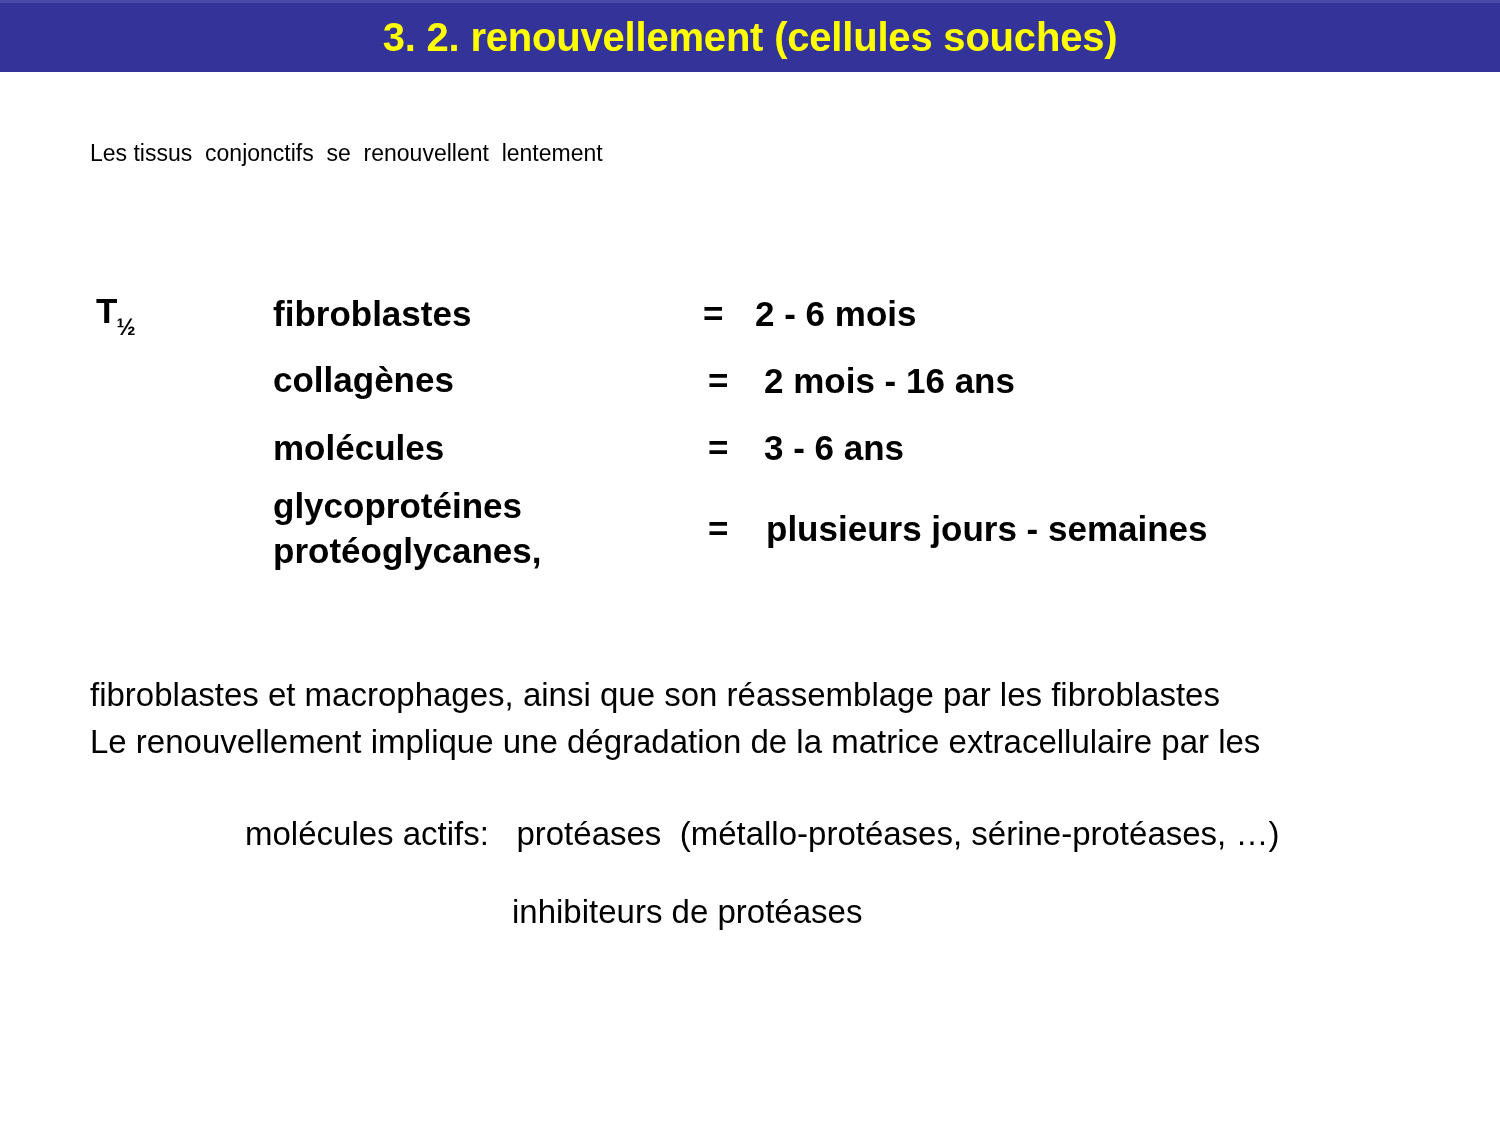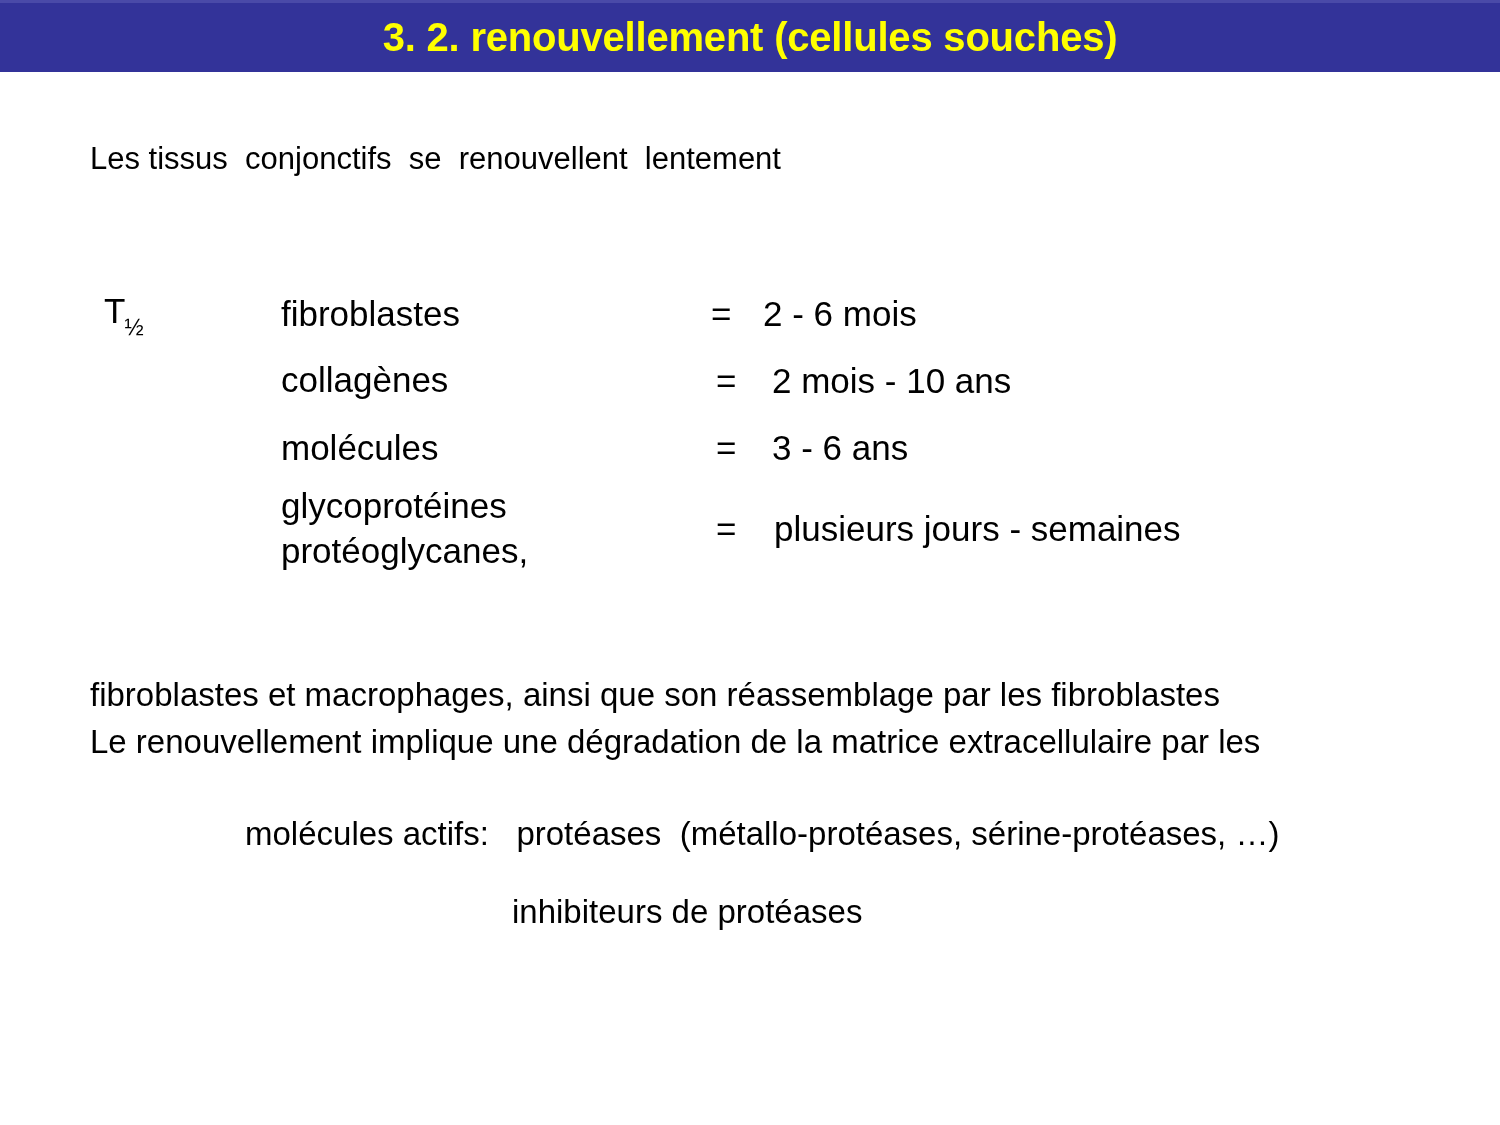--- a/index.html
+++ b/index.html
@@ -49,31 +49,32 @@
     white-space: nowrap;
     position: relative;
     top: 1px;
   }
 
   
   .intro {
     position: absolute;
     left: 90px;
     top: 140px;
-    font-size: 31px;
+    font-size: 23px;
     white-space: pre;
     line-height: 1.2;
   }
 
   
   .halflife {
     position: absolute;
-    left: 104px;
+    left: 96px;
     top: 282px;
     width: 1300px;
+    font-weight: bold;
   }
   .hl-row {
     position: relative;
     display: flex;
     align-items: center;
   }
   .hl-label-col {
     width: 130px;
     flex: 0 0 130px;
     font-size: 35px;
@@ -165,21 +166,21 @@
       <div class="hl-label-col"><span>T</span><span class="hl-sub">½</span></div>
       <div class="hl-name-col">fibroblastes</div>
       <div class="hl-eq-col">=</div>
       <div class="hl-value-col">2 - 6 mois</div>
     </div>
 
     <div class="hl-row row-2">
       <div class="hl-label-col"></div>
       <div class="hl-name-col">collagènes</div>
       <div class="hl-eq-col">=</div>
-      <div class="hl-value-col">2 mois - 10 ans</div>
+      <div class="hl-value-col">2 mois - 16 ans</div>
     </div>
 
     <div class="hl-row row-3">
       <div class="hl-label-col"></div>
       <div class="hl-name-col">molécules</div>
       <div class="hl-eq-col">=</div>
       <div class="hl-value-col">3 - 6 ans</div>
     </div>
 
     <div class="hl-row row-4">

